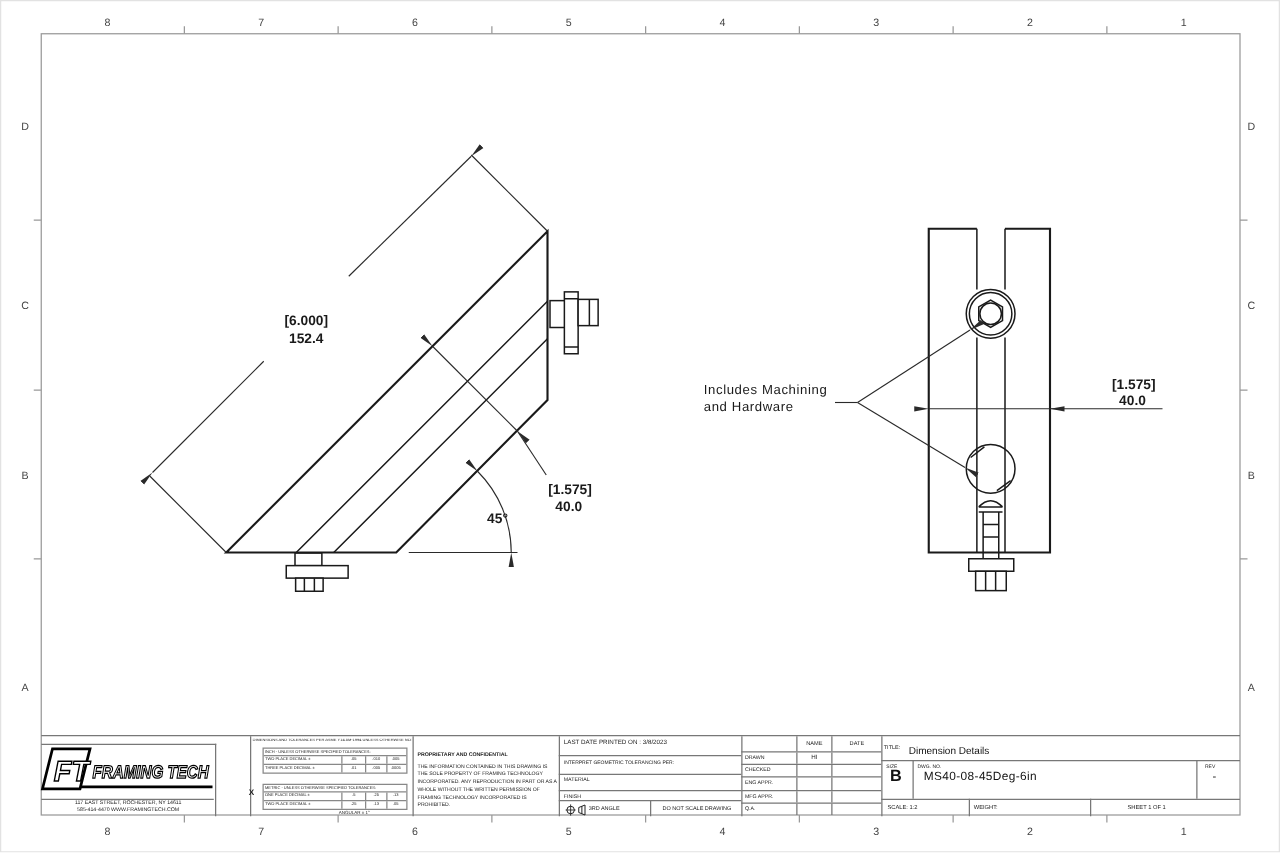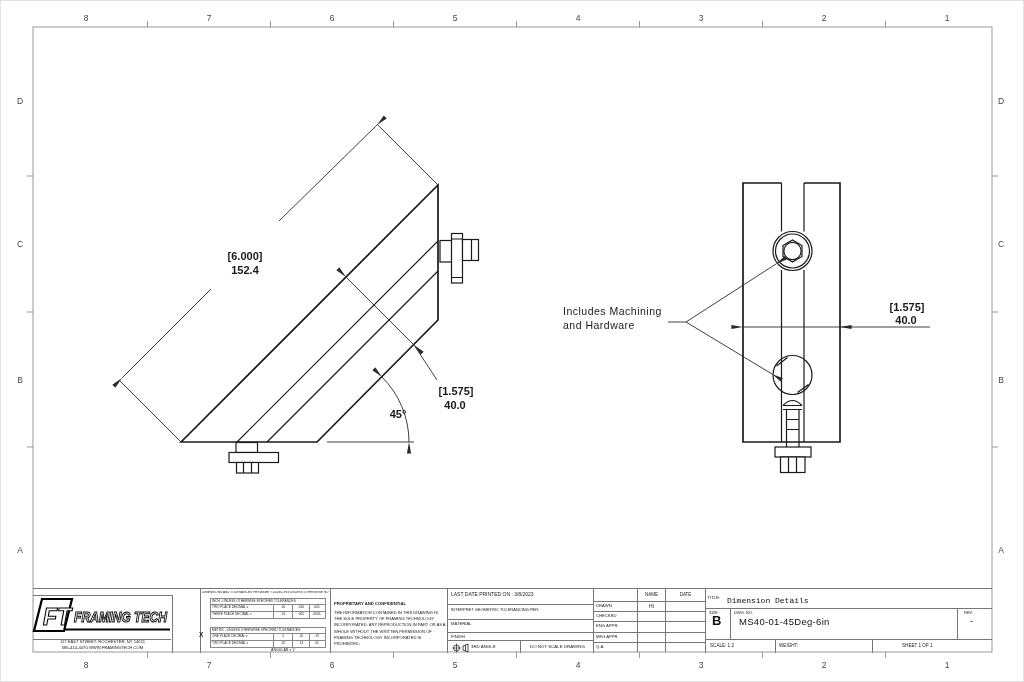--- a/index.html
+++ b/index.html
@@ -36,21 +36,21 @@
   .tolrow div + div{border-left:1px solid #888;text-align:center;}
   .prop-h{position:absolute;left:301px;top:13px;font-size:4.2px;font-weight:bold;color:#222;white-space:nowrap;}
   .prop-b{position:absolute;left:301px;top:21px;width:112px;font-size:4.1px;line-height:6.2px;color:#222;}
   #approvals{position:absolute;left:560px;top:0;width:112px;height:64px;}
   .aphead{display:grid;grid-template-columns:44px 28px 40px;height:12px;}
   .aphead div{font-size:4.5px;text-align:center;padding-top:3px;color:#222;}
   .aphead div + div{border-left:1px solid #777;}
   .aprow{display:grid;grid-template-columns:44px 28px 40px;height:9.2px;border-top:1px solid #777;}
   .aprow div{font-size:4.2px;padding:2px 0 0 3px;color:#222;white-space:nowrap;}
   .aprow div + div{border-left:1px solid #777;text-align:center;padding-left:0;font-size:5px;}
-  .ttl{font-size:8px;color:#111;white-space:nowrap;font-family:Liberation Mono, monospace;}
+  .ttl{font-size:8px;color:#111;white-space:nowrap;}
   .big-b{font-size:13px;font-weight:bold;color:#111;}
   .dwg{font-size:9.5px;color:#111;white-space:nowrap;letter-spacing:0.3px;}
   .rev{font-size:9px;color:#111;}
   .brow{font-size:4.6px;color:#222;white-space:nowrap;}
 </style>
 </head>
 <body>
 
 <div class="page">
 
@@ -294,21 +294,21 @@
         </div>
     </div>
 
     <div class="abs lbl" style="left:674px;top:6px;font-size:4.4px">TITLE:</div>
     <div class="abs ttl" style="left:694px;top:6.5px">Dimension Details</div>
     <div class="hl" style="left:672px;top:19px;width:287px"></div>
     <div class="abs lbl" style="left:676px;top:21.5px;font-size:4px">SIZE</div>
     <div class="abs big-b" style="left:679px;top:25px">B</div>
     <div class="vl" style="left:697px;top:19px;height:31px"></div>
     <div class="abs lbl" style="left:701px;top:21.5px;font-size:4px">DWG. NO.</div>
-    <div class="abs dwg" style="left:706px;top:28px">MS40-01-45Deg-6in</div>
+    <div class="abs dwg" style="left:706px;top:28px">MS40-08-45Deg-6in</div>
     <div class="vl" style="left:924px;top:19px;height:31px"></div>
     <div class="abs lbl" style="left:931px;top:21.5px;font-size:4px">REV</div>
     <div class="abs rev" style="left:937px;top:27px">-</div>
     <div class="hl" style="left:672px;top:50px;width:287px"></div>
     <div class="abs brow" style="left:677px;top:53.5px">SCALE: 1:2</div>
     <div class="vl" style="left:742px;top:50px;height:14px"></div>
     <div class="abs brow" style="left:746px;top:53.5px">WEIGHT:</div>
     <div class="vl" style="left:839px;top:50px;height:14px"></div>
     <div class="abs brow" style="left:869px;top:53.5px">SHEET 1 OF 1</div>
   </div>

